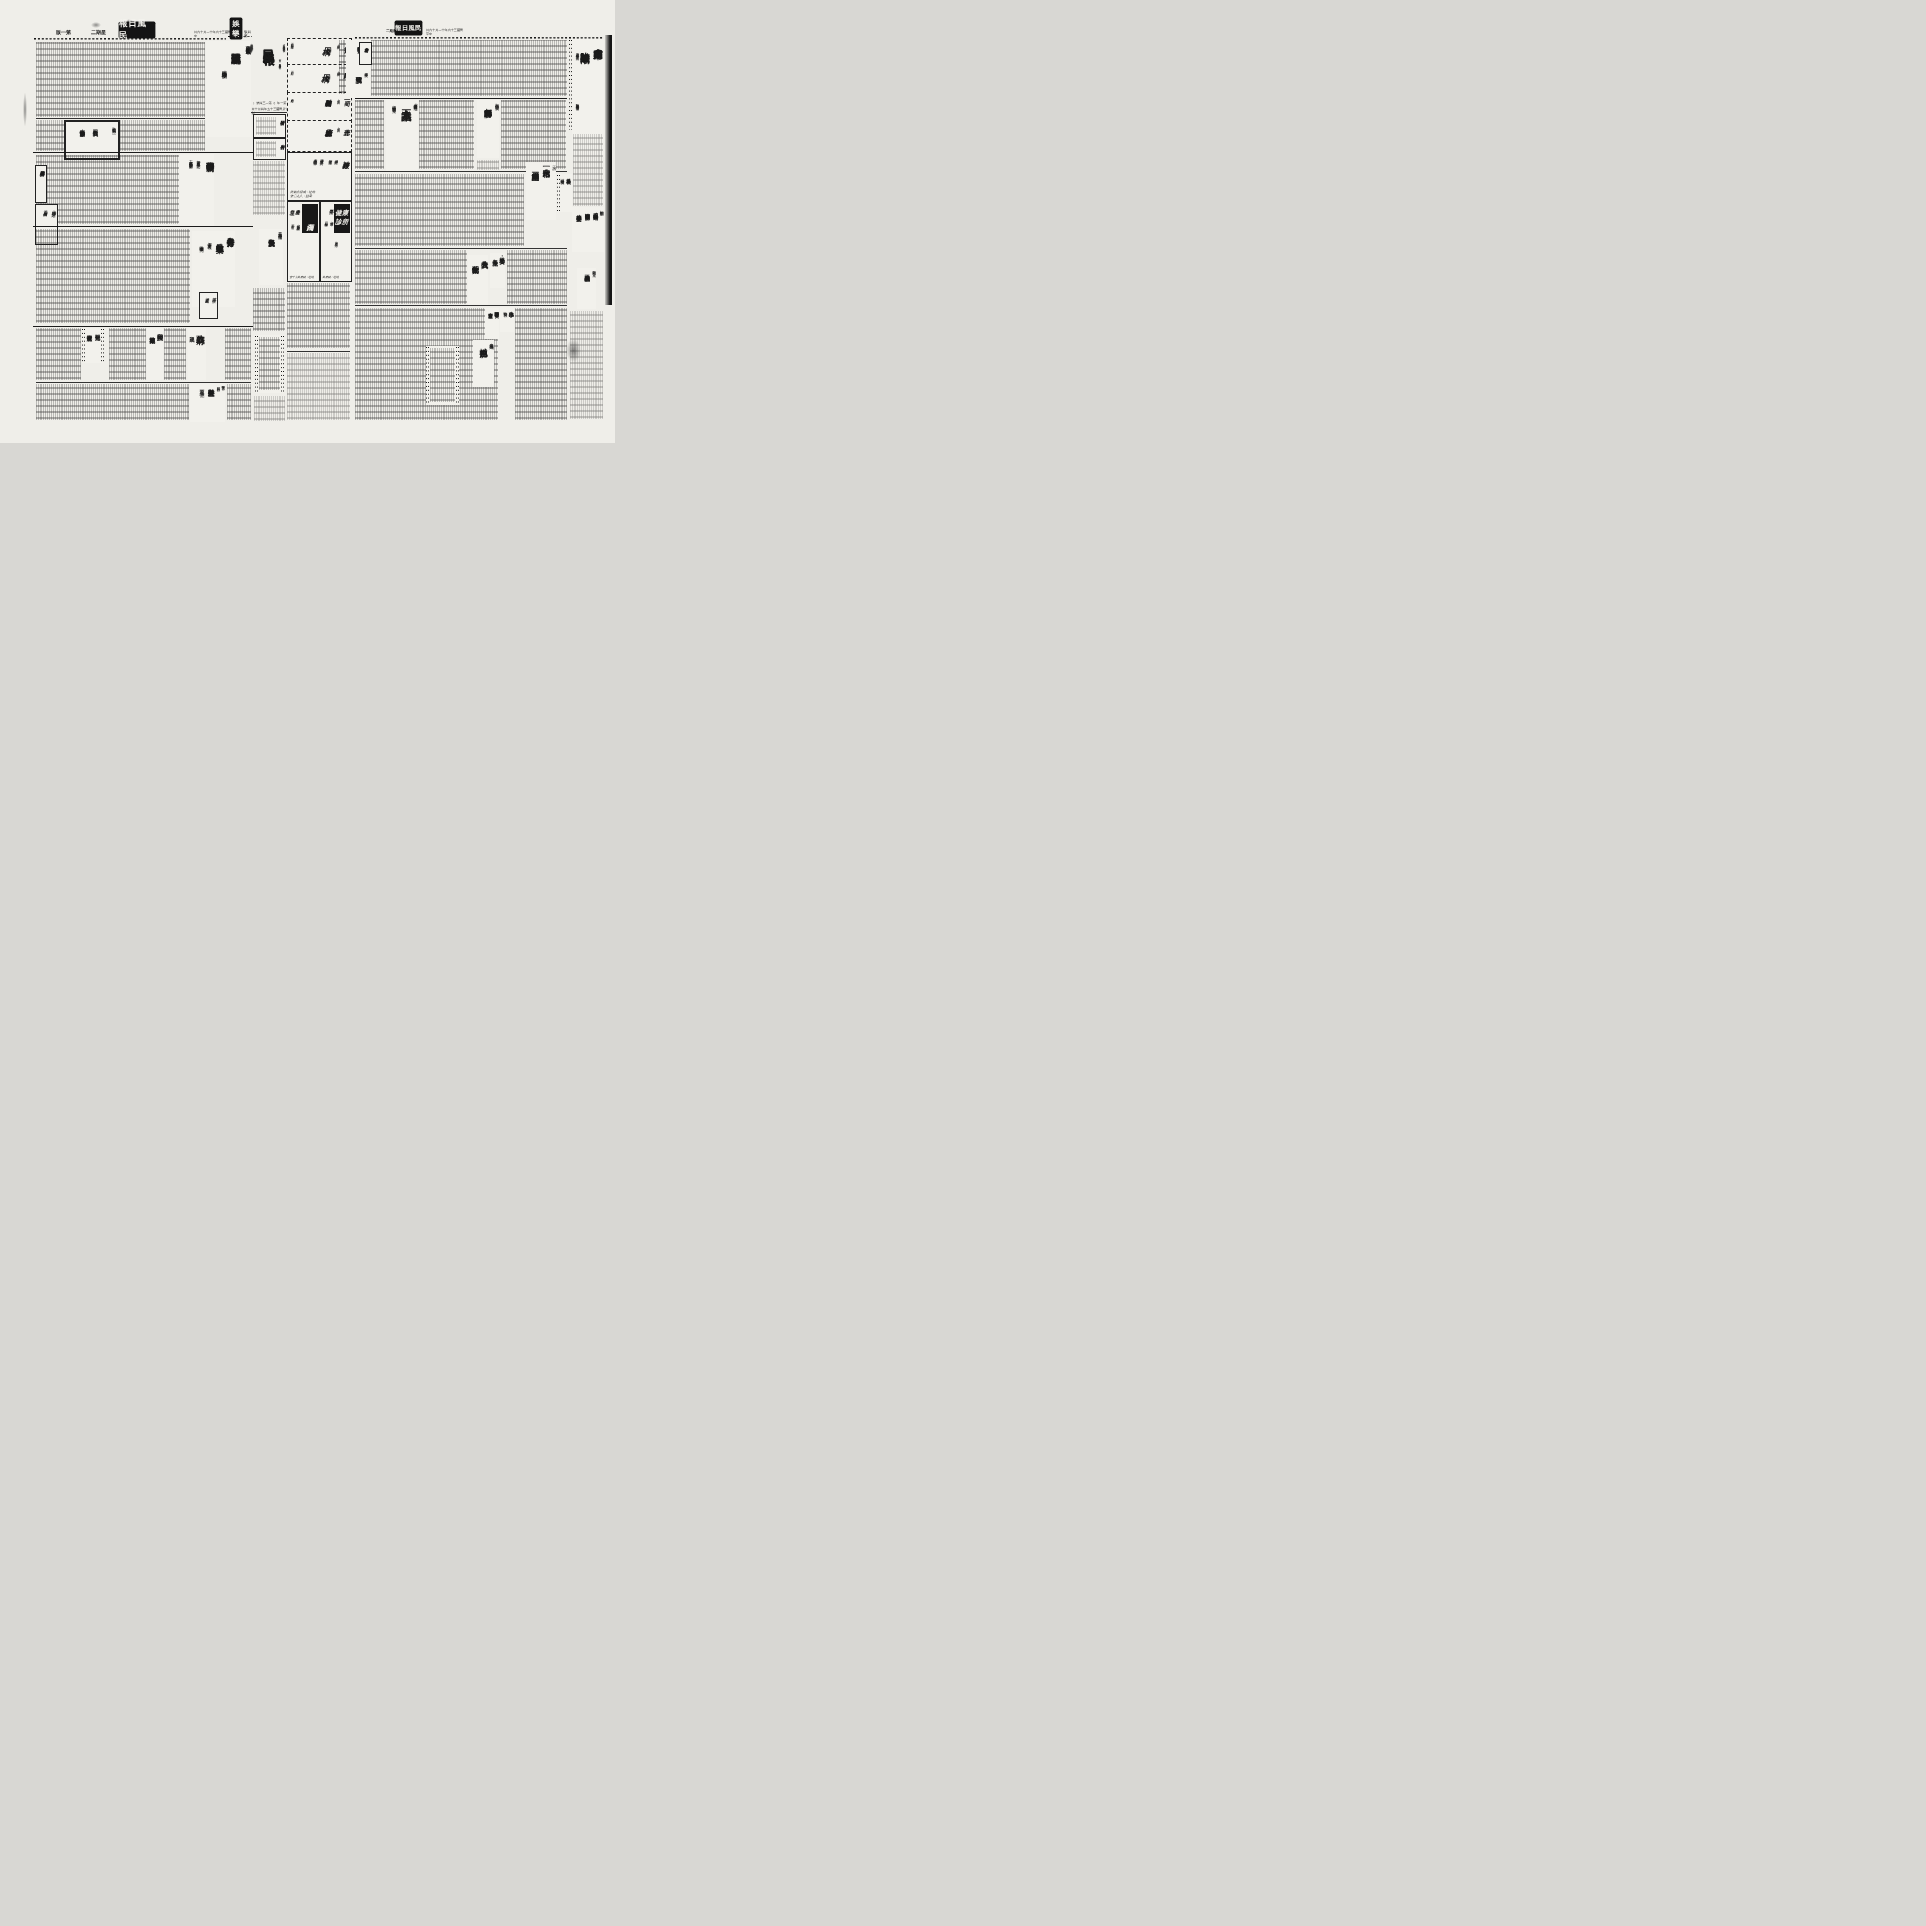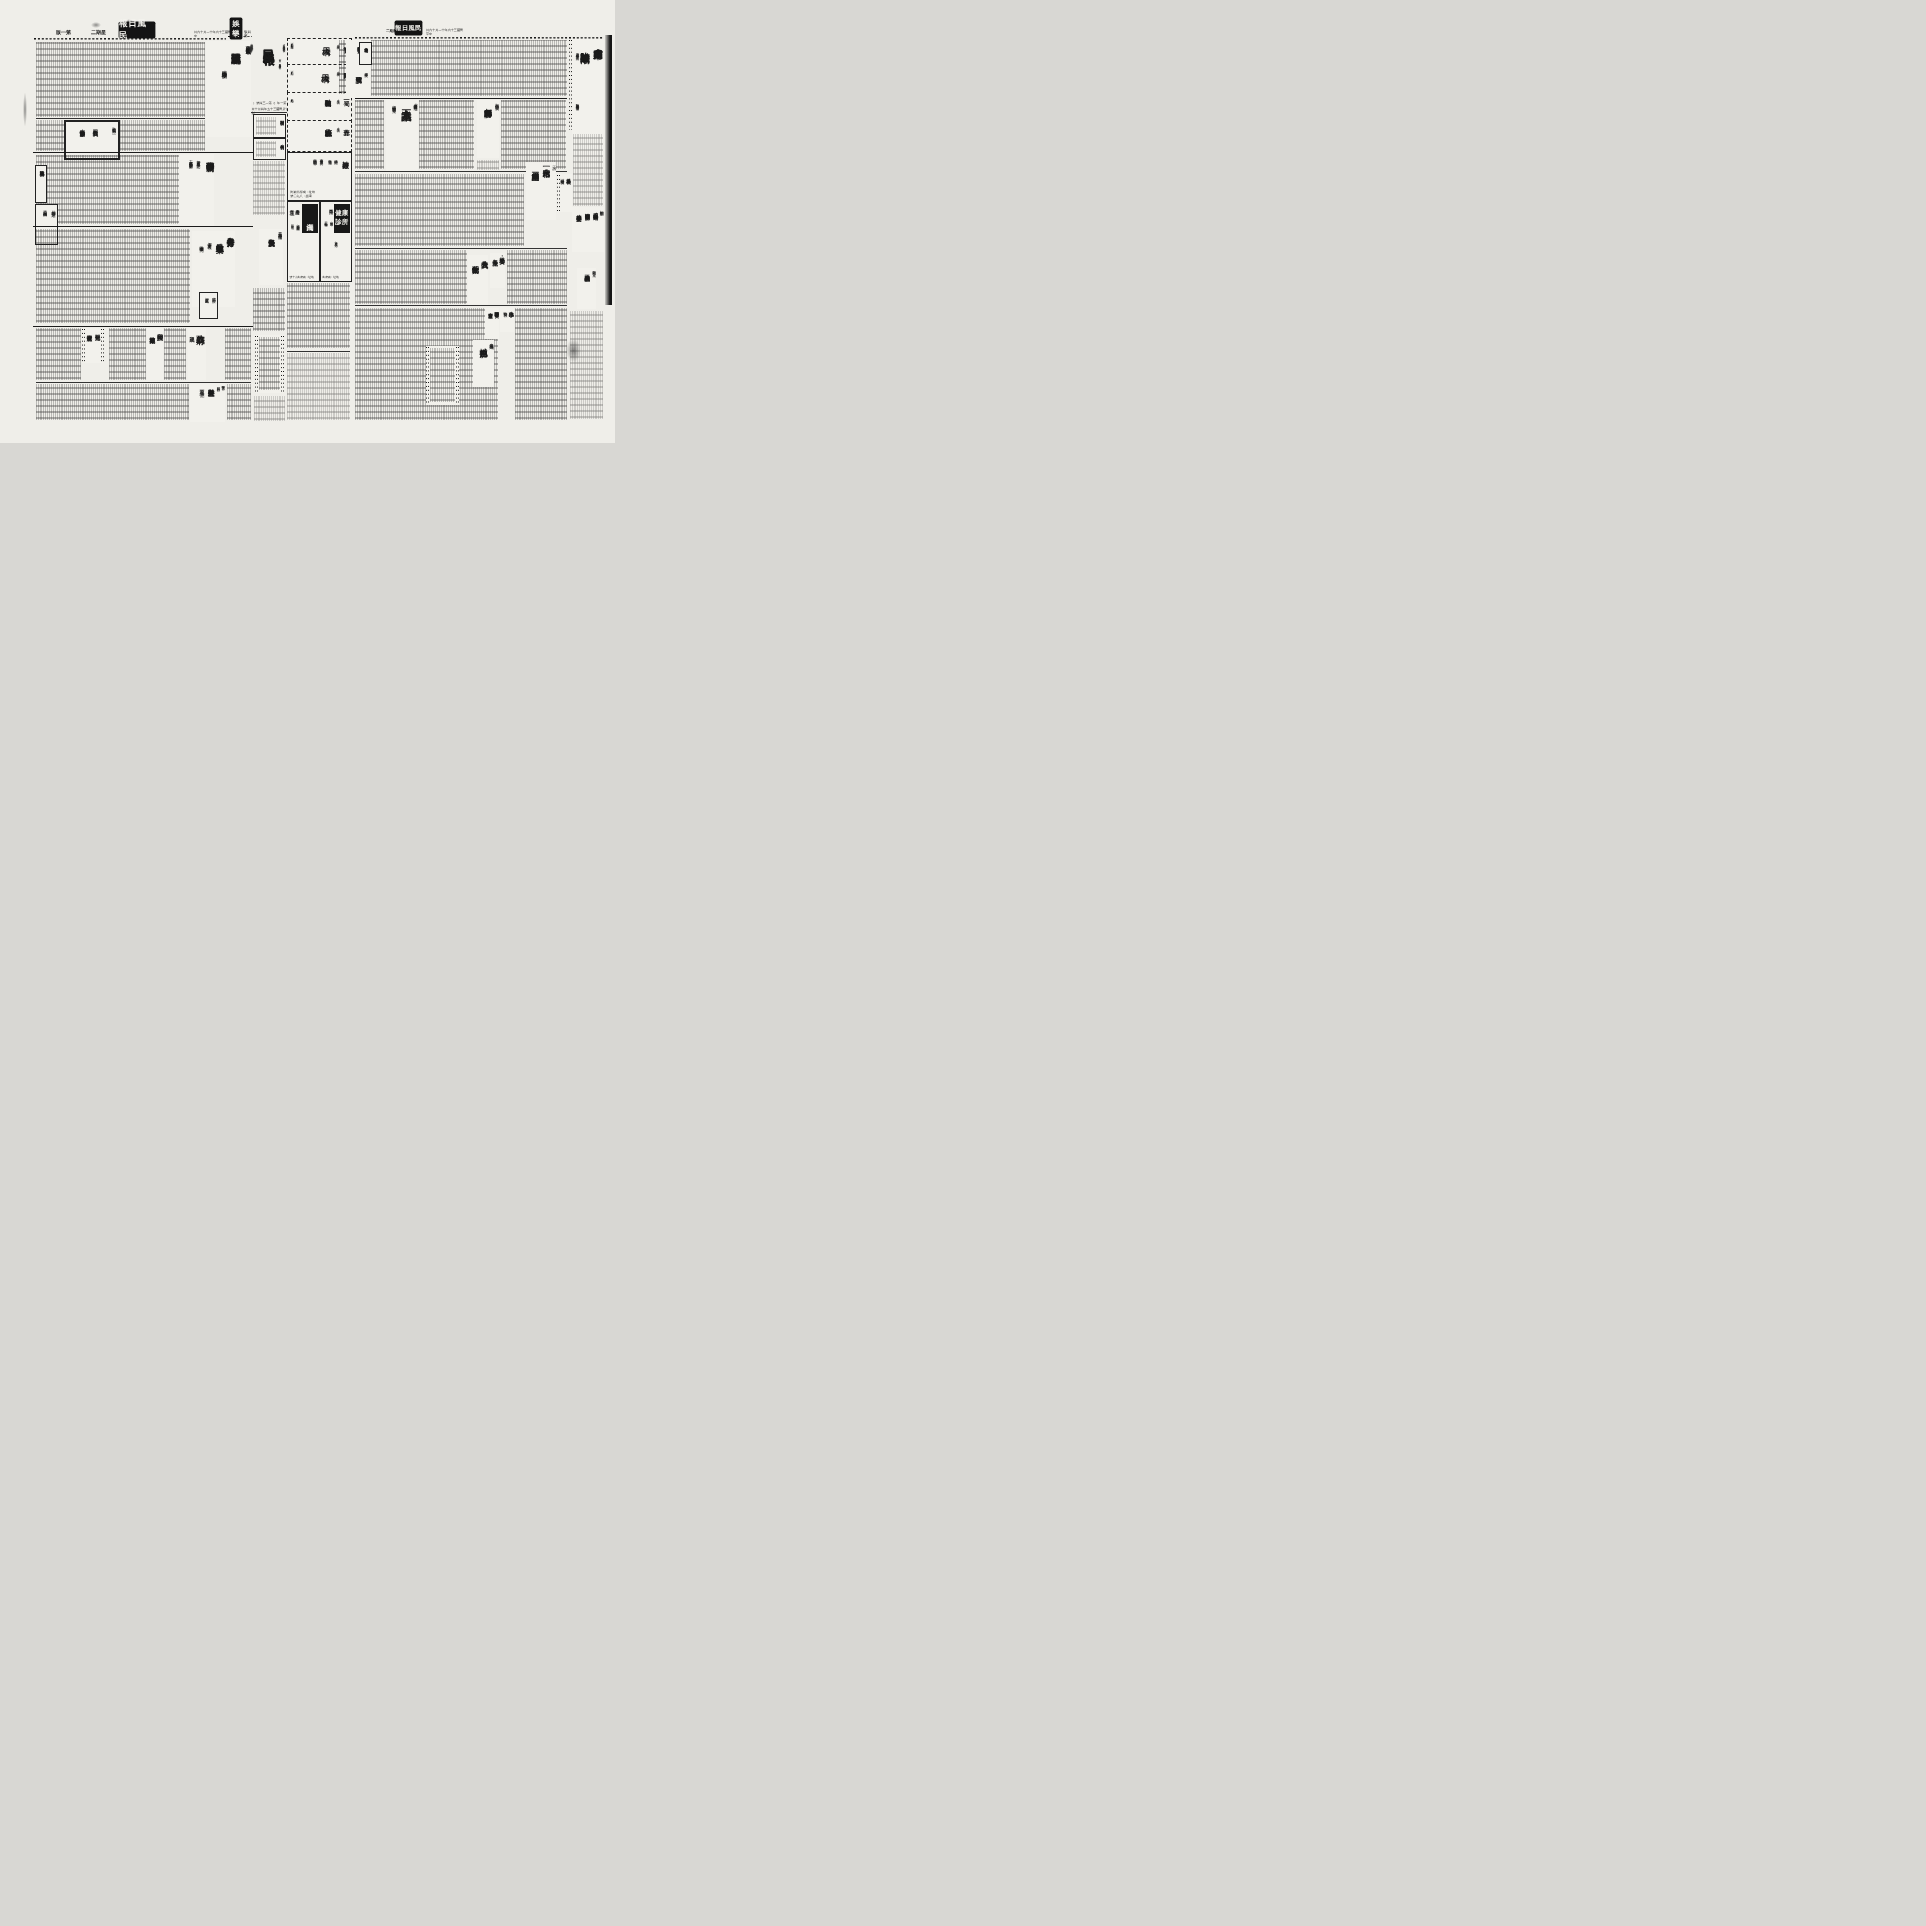--- a/index.html
+++ b/index.html
@@ -21,21 +21,21 @@
   .zz{height:2.7px;background:
       linear-gradient(135deg,#141414 25%,transparent 25%) -1.9px 0,
       linear-gradient(225deg,#141414 25%,transparent 25%) -1.9px 0;
       background-size:3.9px 3.1px;background-repeat:repeat-x;}
   .zzv{width:2.7px;background:
       linear-gradient(45deg,#141414 25%,transparent 25%) 0 -1.9px,
       linear-gradient(315deg,#141414 25%,transparent 25%) 0 -1.9px;
       background-size:3.1px 3.9px;background-repeat:repeat-y;}
   .stamp{background:#141414;color:#f4f3ee;display:flex;align-items:center;justify-content:center;
          border-radius:1.2px;box-shadow:0 0 0 0.4px #141414;}
-  .box{border:0.6px solid #222;background:#f2f1ec;}
+  .box{border:0.6px solid #222;background:#f2f1ec;font-style:italic;}
   .box2{border:0.6px solid #222;outline:0.6px solid #222;outline-offset:0.8px;background:#f2f1ec;}
   .rev{background:#181818;color:#f2f1ec;display:flex;align-items:center;justify-content:center;}
   .smudge{background:radial-gradient(closest-side, rgba(40,40,40,.5), rgba(40,40,40,0));}
 </style>
 </head>
 <body>
 
 <div id="page">
 
   <div class="abs smudge" style="left:91px;top:22.3px;width:10px;height:5.4px;"></div>

